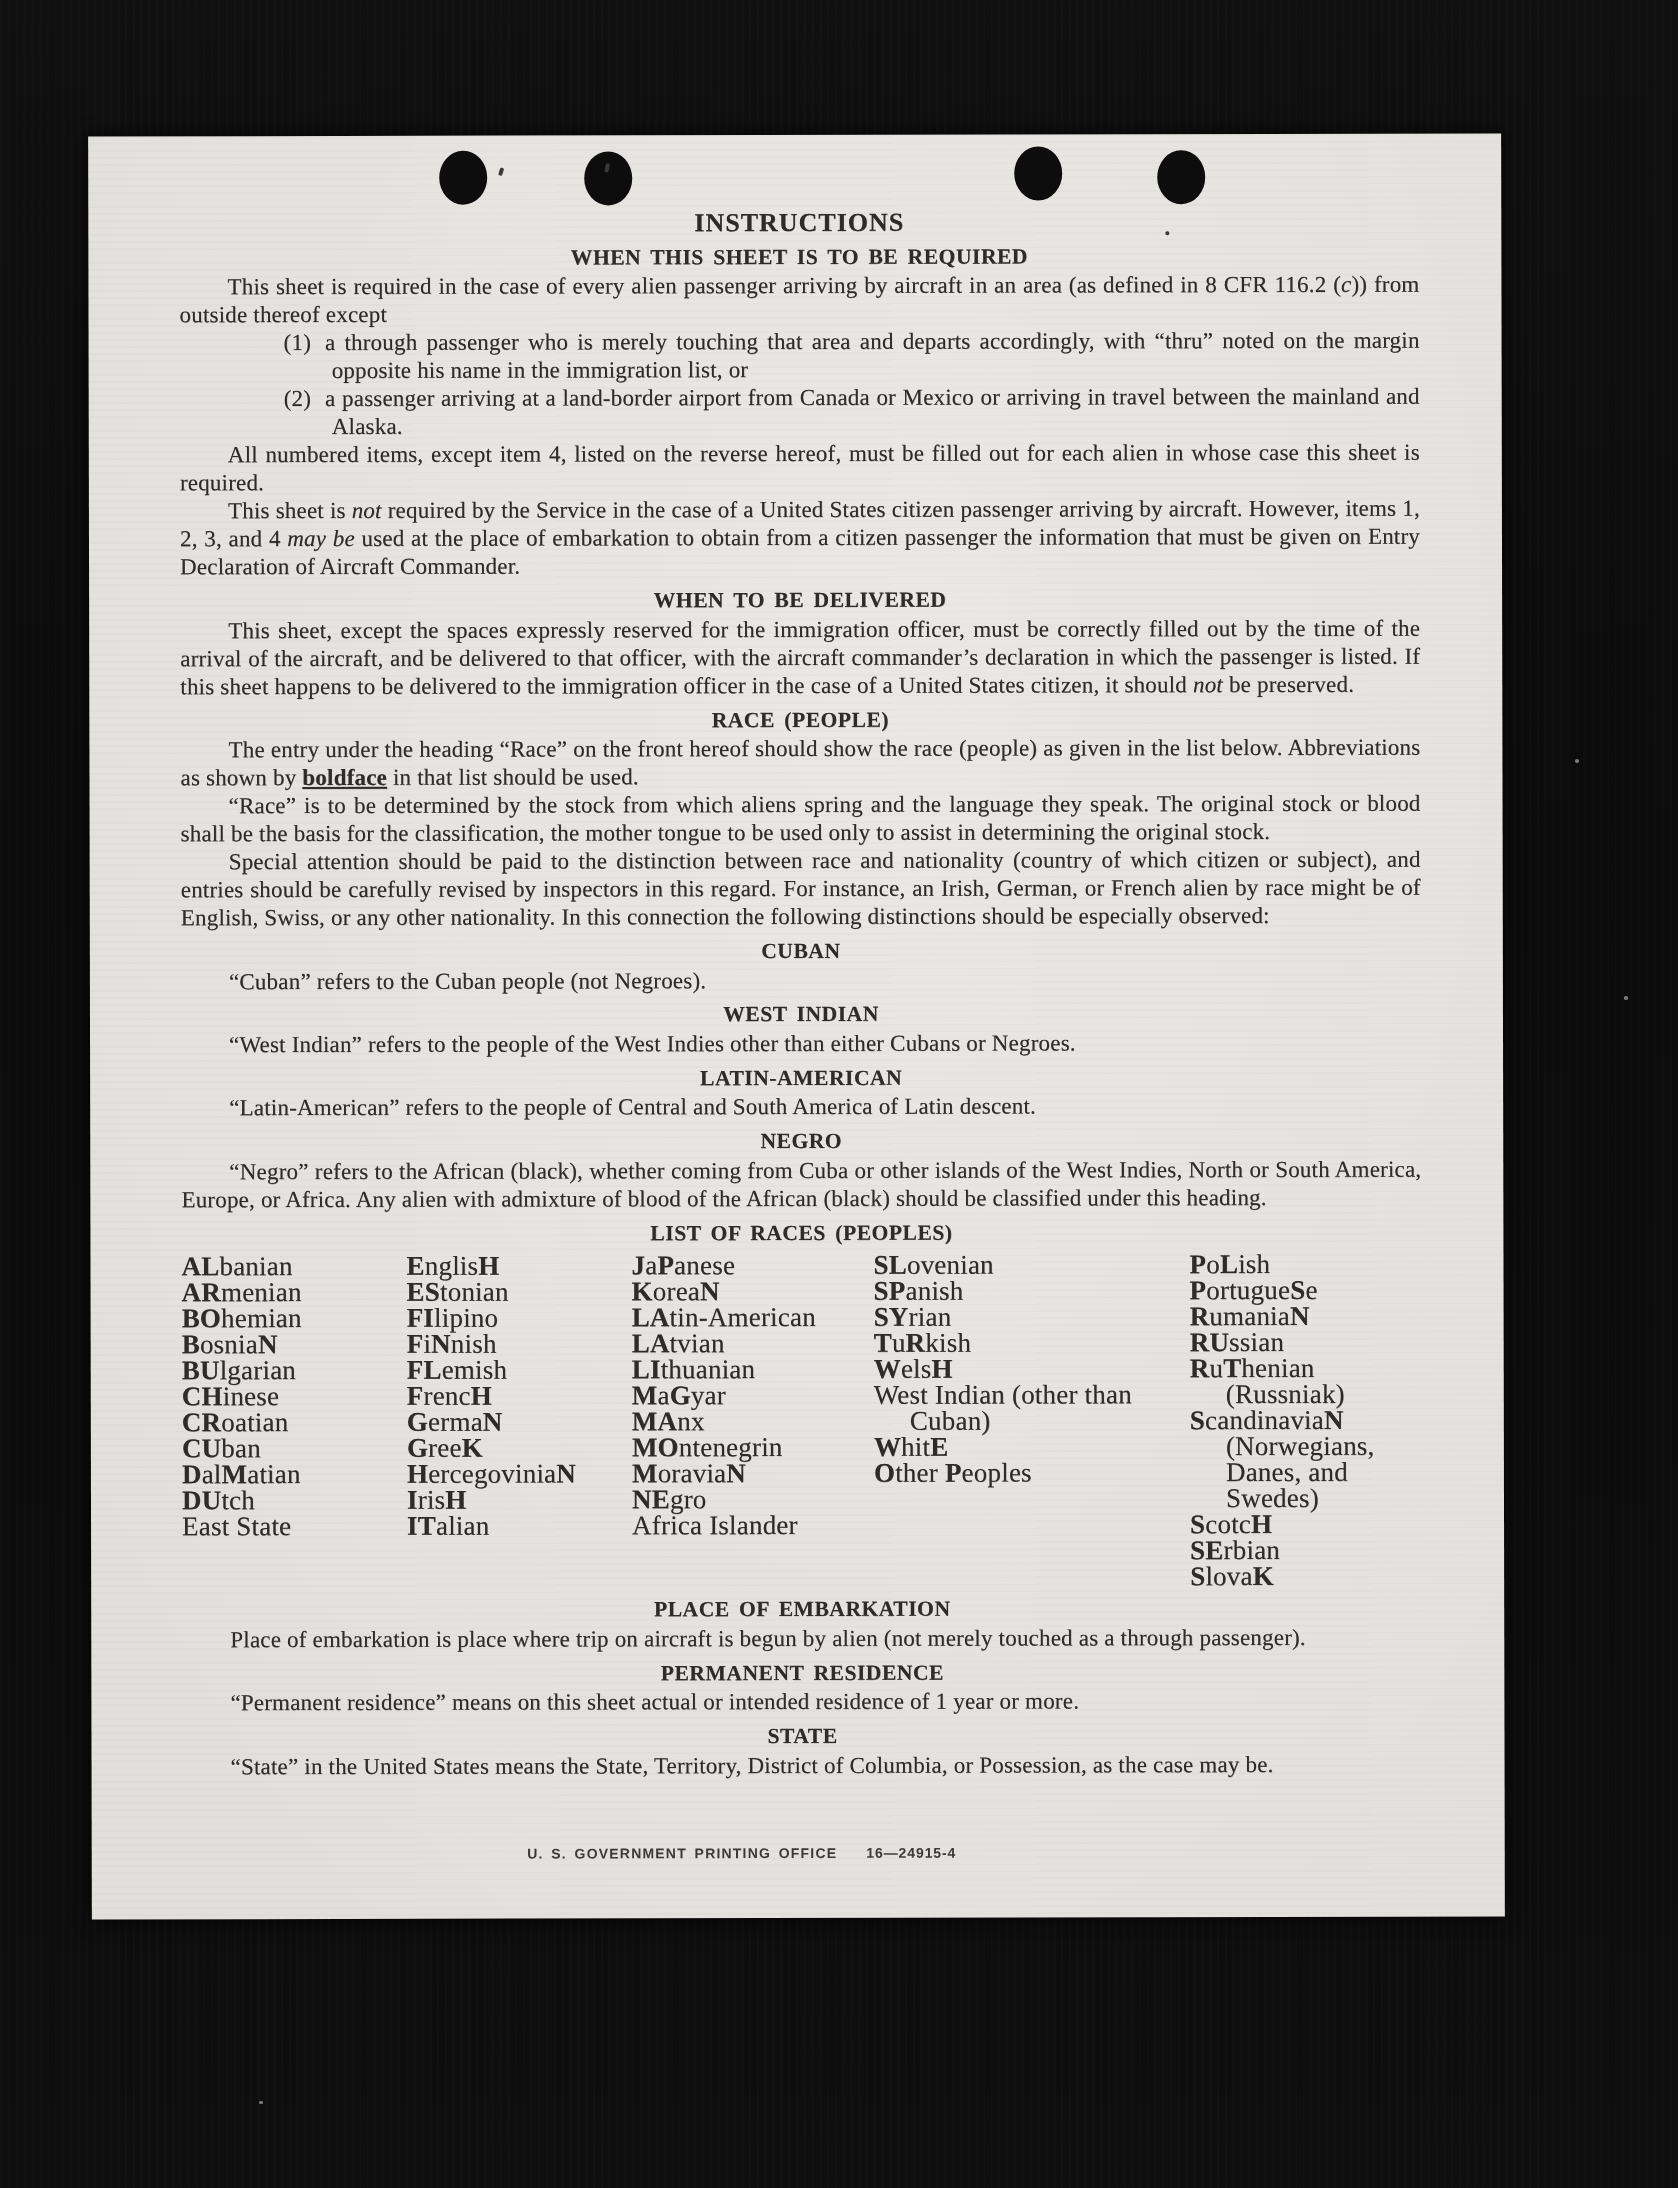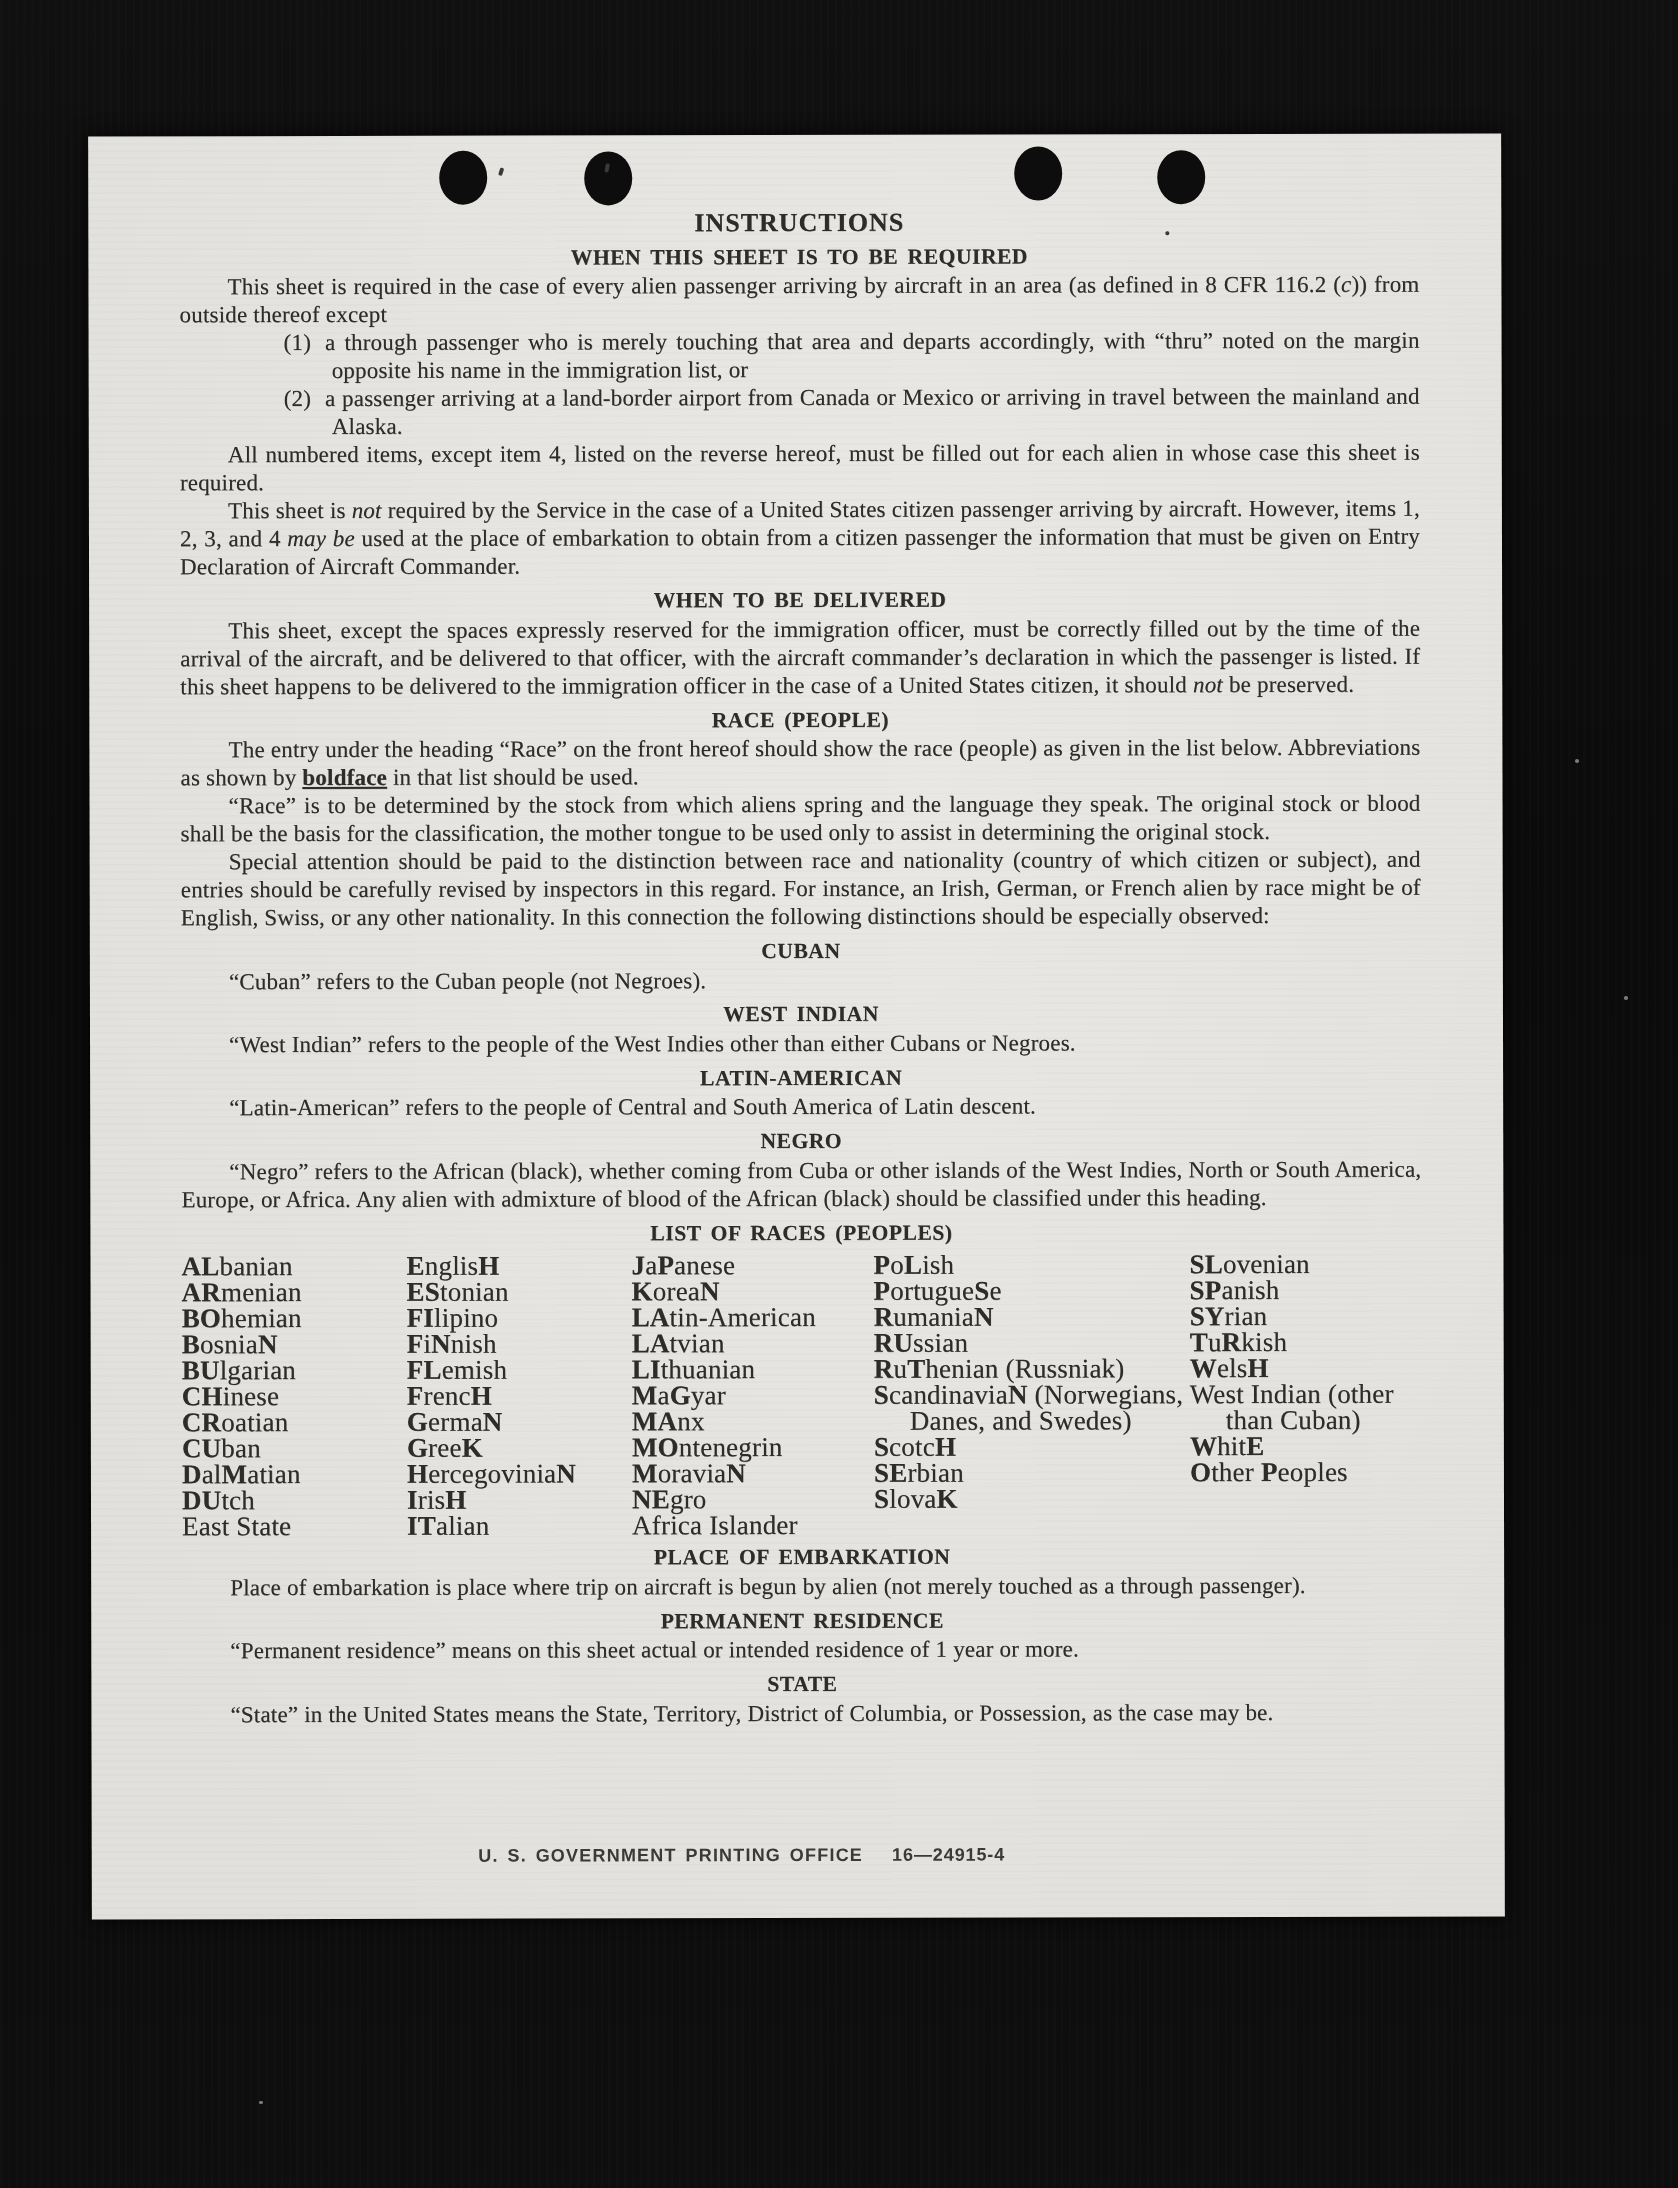--- a/index.html
+++ b/index.html
@@ -54,21 +54,21 @@
     font-size:27px;line-height:26px;letter-spacing:0.2px;
     padding-left:36px;text-indent:-36px;
     text-shadow:0.3px 0.3px 0.5px rgba(40,40,36,0.45);
   }
   .race-item b{font-weight:bold;}
   .para i,.item i{font-style:italic;}
   .para b{font-weight:bold;text-decoration:underline;}
   .footer{
     position:absolute;left:46%;top:1710px;transform:translateX(-50%);
     font-family:"Liberation Sans","DejaVu Sans",sans-serif;
-    font-size:18px;font-weight:bold;letter-spacing:1.2px;word-spacing:2.6px;
+    font-size:14px;font-weight:bold;letter-spacing:1.2px;word-spacing:2.6px;
     color:#3b3a37;white-space:nowrap;
   }
   .footer .gpo-code{margin-left:29px;letter-spacing:0.9px;}
 </style>
 </head>
 <body>
 
 <div class="paper">
 
   <div class="hole" style="left:351px;top:14.7px;"></div>
@@ -149,40 +149,40 @@
           <div class="race-item"><b>LA</b>tvian</div>
           <div class="race-item"><b>LI</b>thuanian</div>
           <div class="race-item"><b>M</b>a<b>G</b>yar</div>
           <div class="race-item"><b>MA</b>nx</div>
           <div class="race-item"><b>MO</b>ntenegrin</div>
           <div class="race-item"><b>M</b>oravia<b>N</b></div>
           <div class="race-item"><b>NE</b>gro</div>
           <div class="race-item">Africa Islander</div>
         </div>
       <div class="races-col">
+          <div class="race-item"><b>SL</b>ovenian</div>
+          <div class="race-item"><b>SP</b>anish</div>
+          <div class="race-item"><b>SY</b>rian</div>
+          <div class="race-item"><b>T</b>u<b>R</b>kish</div>
+          <div class="race-item"><b>W</b>els<b>H</b></div>
+          <div class="race-item">West Indian (other than Cuban)</div>
+          <div class="race-item"><b>W</b>hit<b>E</b></div>
+          <div class="race-item"><b>O</b>ther <b>P</b>eoples</div>
+        </div>
+      <div class="races-col">
           <div class="race-item"><b>P</b>o<b>L</b>ish</div>
           <div class="race-item"><b>P</b>ortugue<b>S</b>e</div>
           <div class="race-item"><b>R</b>umania<b>N</b></div>
           <div class="race-item"><b>RU</b>ssian</div>
           <div class="race-item"><b>R</b>u<b>T</b>henian (Russniak)</div>
           <div class="race-item"><b>S</b>candinavia<b>N</b> (Norwegians, Danes, and Swedes)</div>
           <div class="race-item"><b>S</b>cotc<b>H</b></div>
           <div class="race-item"><b>SE</b>rbian</div>
           <div class="race-item"><b>S</b>lova<b>K</b></div>
         </div>
-      <div class="races-col">
-          <div class="race-item"><b>SL</b>ovenian</div>
-          <div class="race-item"><b>SP</b>anish</div>
-          <div class="race-item"><b>SY</b>rian</div>
-          <div class="race-item"><b>T</b>u<b>R</b>kish</div>
-          <div class="race-item"><b>W</b>els<b>H</b></div>
-          <div class="race-item">West Indian (other than Cuban)</div>
-          <div class="race-item"><b>W</b>hit<b>E</b></div>
-          <div class="race-item"><b>O</b>ther <b>P</b>eoples</div>
-        </div>
     </div>
 
     <div class="sec-head">PLACE OF EMBARKATION</div>
     <p class="para">Place of embarkation is place where trip on aircraft is begun by alien (not merely touched as a through passenger).</p>
 
     <div class="sec-head">PERMANENT RESIDENCE</div>
     <p class="para">“Permanent residence” means on this sheet actual or intended residence of 1 year or more.</p>
 
     <div class="sec-head">STATE</div>
     <p class="para">“State” in the United States means the State, Territory, District of Columbia, or Possession, as the case may be.</p>

